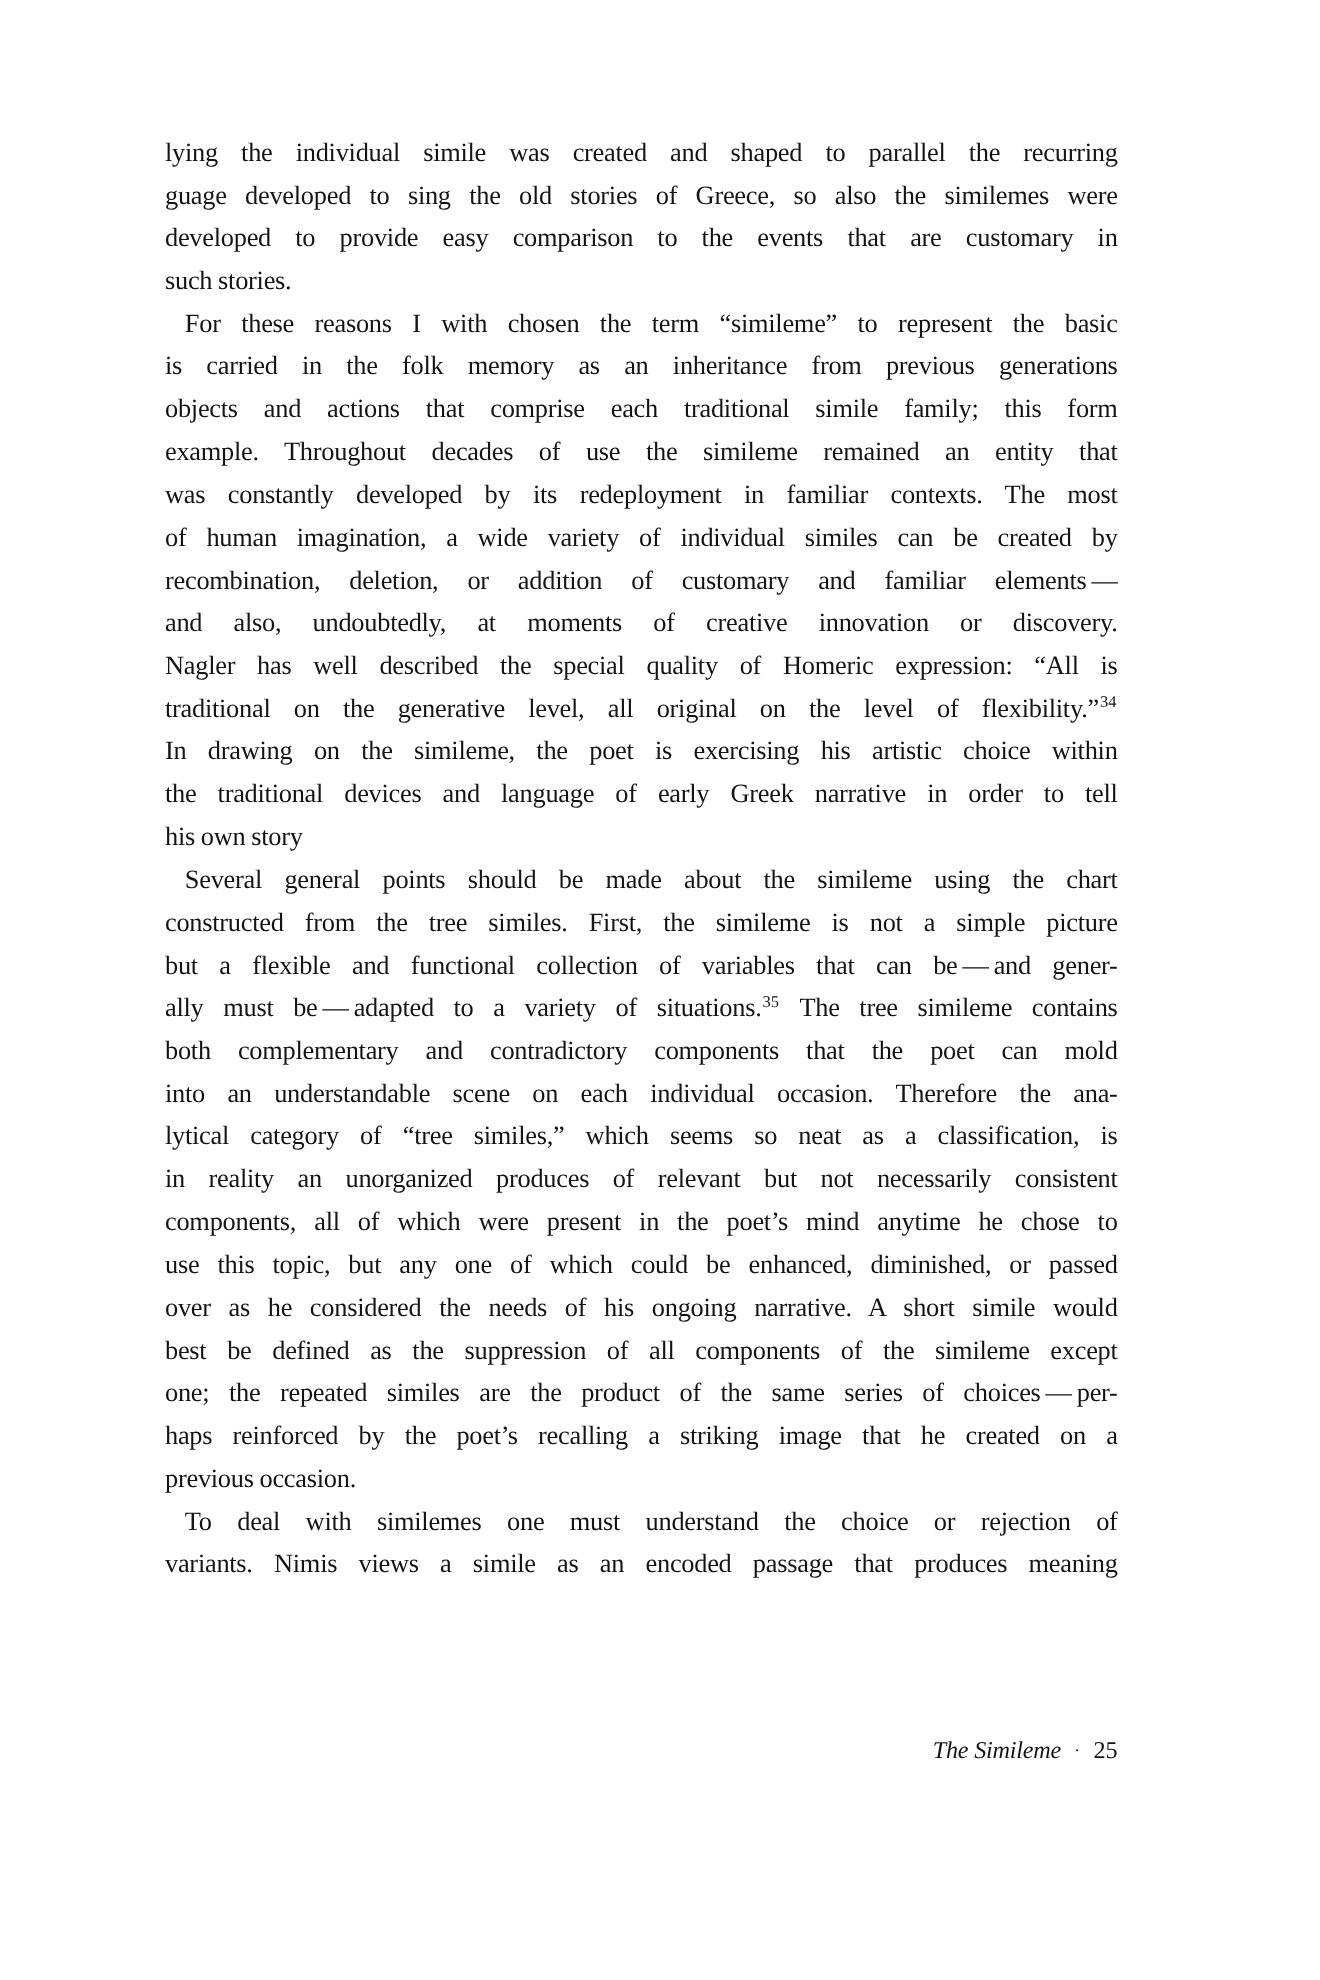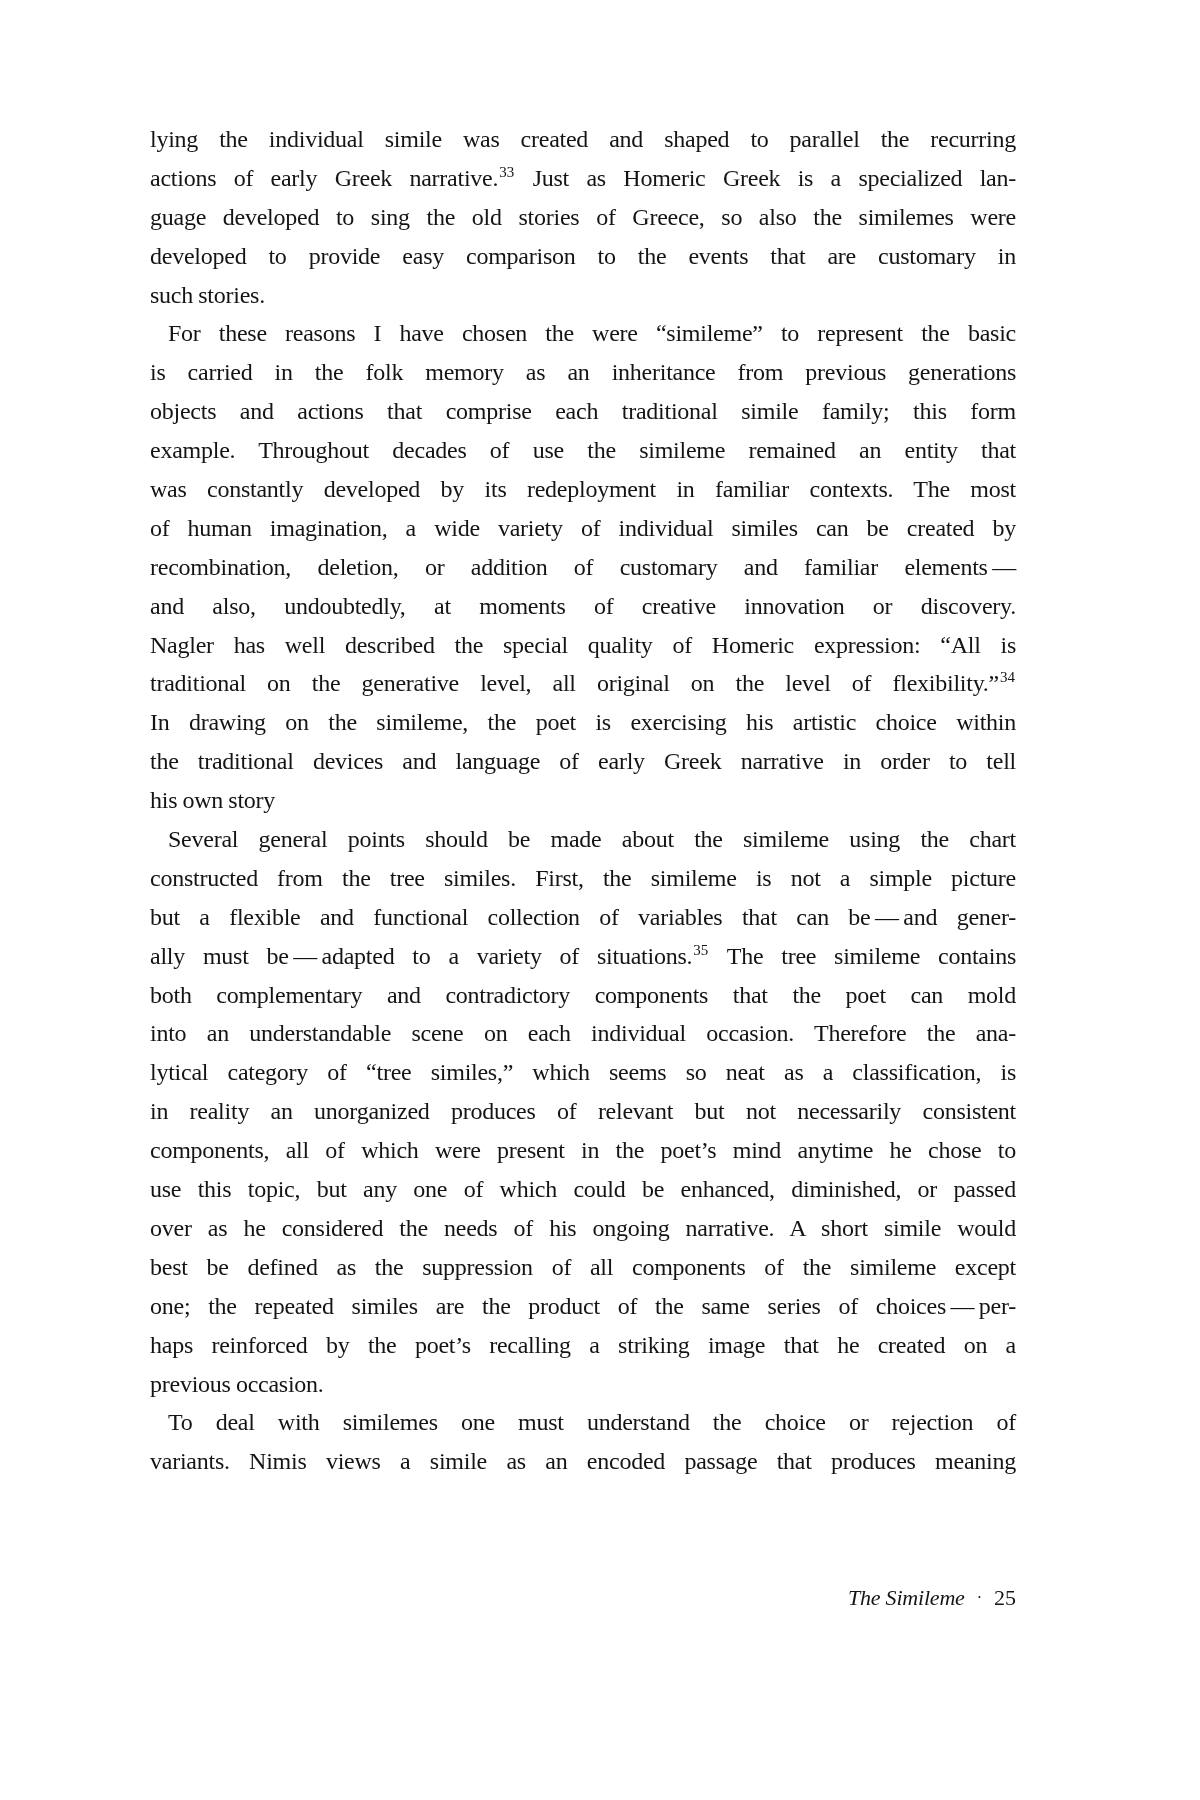--- a/index.html
+++ b/index.html
@@ -54,21 +54,21 @@
       vertical-align: 9px;
       letter-spacing: 0;
       margin-left: 1px;
       margin-right: 1px;
     }
     #running-footer {
       position: absolute;
       right: 184px;
       top: 1575px;
       height: 34px;
-      line-height: 46px;
+      line-height: 32px;
       font-size: 22px;
       white-space: nowrap;
       color: #141414;
     }
     #running-footer .title {
       font-style: italic;
       letter-spacing: -0.2px;
     }
     #running-footer .sep {
       display: inline-block;
@@ -80,27 +80,26 @@
       font-variant-numeric: oldstyle-nums;
     }
   </style>
 </head>
 <body>
 
 <div id="page">
   <div id="text-block">
       <div>
         <div class="line"><span>lying the individual simile was created and shaped to parallel the recurring</span></div>
-        <div class="line"><span>actions of early Greek narrative.</span><sup>33</sup><span> Just as Homeric Greek is a specialized lan-</span></div>
         <div class="line"><span>guage developed to sing the old stories of Greece, so also the similemes were</span></div>
         <div class="line"><span>developed to provide easy comparison to the events that are customary in</span></div>
         <div class="line last"><span>such stories.</span></div>
       </div>
       <div>
-        <div class="line indent"><span>For these reasons I have chosen the were “simileme” to represent the basic</span></div>
+        <div class="line indent"><span>For these reasons I with chosen the term “simileme” to represent the basic</span></div>
         <div class="line"><span>is carried in the folk memory as an inheritance from previous generations</span></div>
         <div class="line"><span>objects and actions that comprise each traditional simile family; this form</span></div>
         <div class="line"><span>example. Throughout decades of use the simileme remained an entity that</span></div>
         <div class="line"><span>was constantly developed by its redeployment in familiar contexts. The most</span></div>
         <div class="line"><span>of human imagination, a wide variety of individual similes can be created by</span></div>
         <div class="line"><span>recombination, deletion, or addition of customary and familiar elements —</span></div>
         <div class="line"><span>and also, undoubtedly, at moments of creative innovation or discovery.</span></div>
         <div class="line"><span>Nagler has well described the special quality of Homeric expression: “All is</span></div>
         <div class="line"><span>traditional on the generative level, all original on the level of flexibility.”</span><sup>34</sup></div>
         <div class="line"><span>In drawing on the simileme, the poet is exercising his artistic choice within</span></div>

